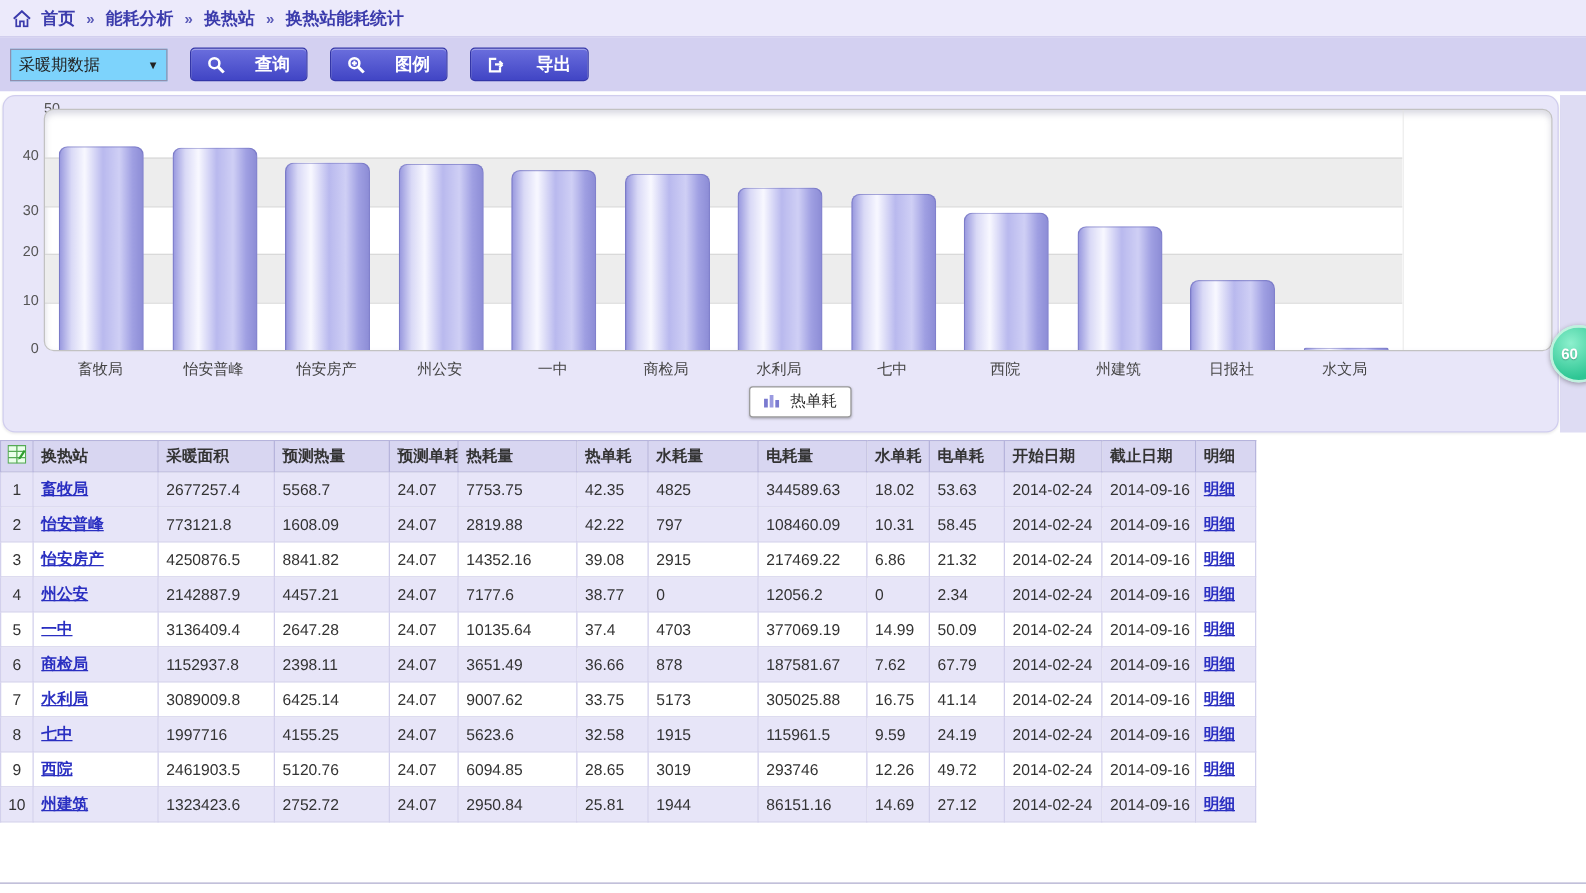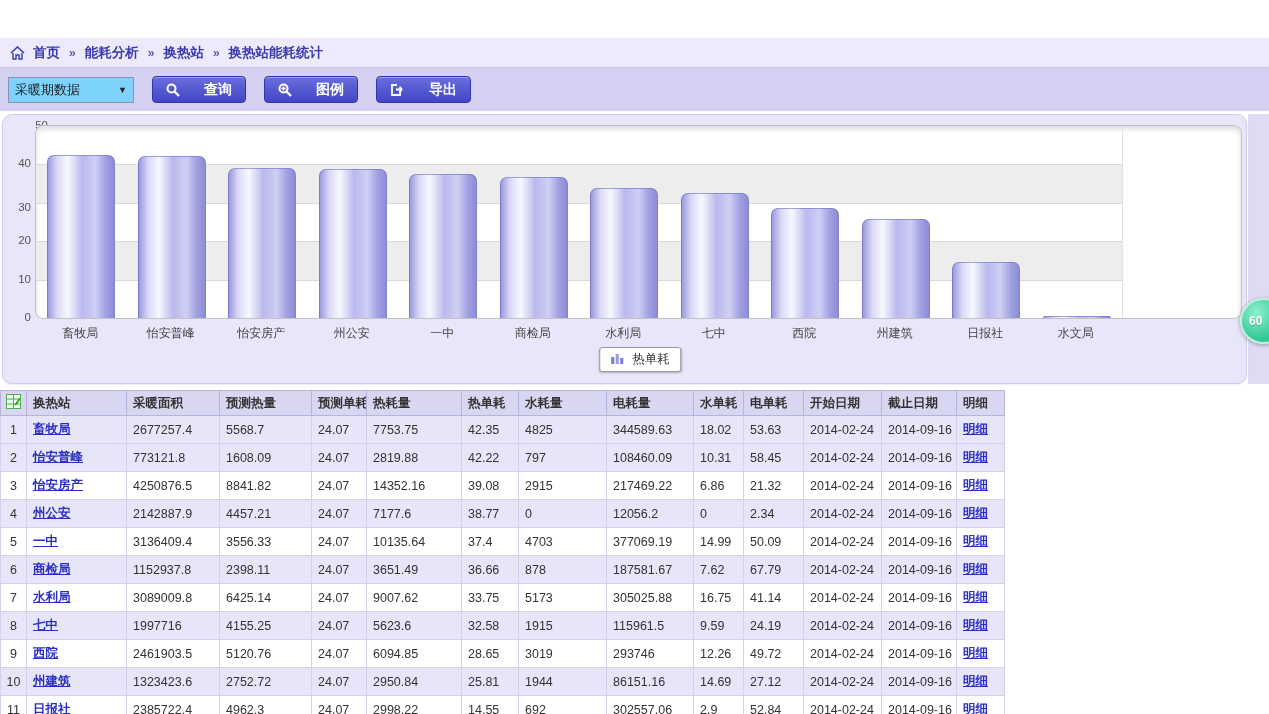--- a/index.html
+++ b/index.html
@@ -1,21 +1,21 @@
 <!DOCTYPE html>
 <html><head>
 <meta charset="utf-8">
 <style>
   html,body{margin:0;padding:0;}
   body{
     width:1269px;height:714px;position:relative;overflow:hidden;
     background:#ffffff;
     font-family:"Liberation Sans","DejaVu Sans",sans-serif;
   }
-  .app{position:absolute;inset:0;margin-top:38px;}
+  .app{position:absolute;inset:0;}
 
   
   .breadcrumb{
     position:absolute;left:0;top:0;width:100%;height:30px;
     background:#eceafb;border-bottom:1px solid #c9c6ea;
     display:flex;align-items:center;gap:9px;padding-left:10px;box-sizing:border-box;
     color:#3b3bac;font-size:13.5px;font-weight:bold;
   }
   .crumb-sep{color:#5a5ab8;font-size:12px;}
   .home-icon{display:inline-flex;margin-right:-1px;}
@@ -368,21 +368,21 @@
           <td>0</td>
           <td>2.34</td>
           <td>2014-02-24</td>
           <td>2014-09-16</td>
           <td><a class="lnk">明细</a></td>
         </tr>
         <tr>
           <td class="rownum">5</td>
           <td><a class="lnk">一中</a></td>
           <td>3136409.4</td>
-          <td>3556.33</td>
+          <td>2647.28</td>
           <td>24.07</td>
           <td>10135.64</td>
           <td>37.4</td>
           <td>4703</td>
           <td>377069.19</td>
           <td>14.99</td>
           <td>50.09</td>
           <td>2014-02-24</td>
           <td>2014-09-16</td>
           <td><a class="lnk">明细</a></td>
@@ -460,33 +460,17 @@
           <td>2950.84</td>
           <td>25.81</td>
           <td>1944</td>
           <td>86151.16</td>
           <td>14.69</td>
           <td>27.12</td>
           <td>2014-02-24</td>
           <td>2014-09-16</td>
           <td><a class="lnk">明细</a></td>
         </tr>
-        <tr>
-          <td class="rownum">11</td>
-          <td><a class="lnk">日报社</a></td>
-          <td>2385722.4</td>
-          <td>4962.3</td>
-          <td>24.07</td>
-          <td>2998.22</td>
-          <td>14.55</td>
-          <td>692</td>
-          <td>302557.06</td>
-          <td>2.9</td>
-          <td>52.84</td>
-          <td>2014-02-24</td>
-          <td>2014-09-16</td>
-          <td><a class="lnk">明细</a></td>
-        </tr>
       </tbody>
   </table>
 
   <div class="footer-divider"></div>
 </div>
 
 </body></html>

